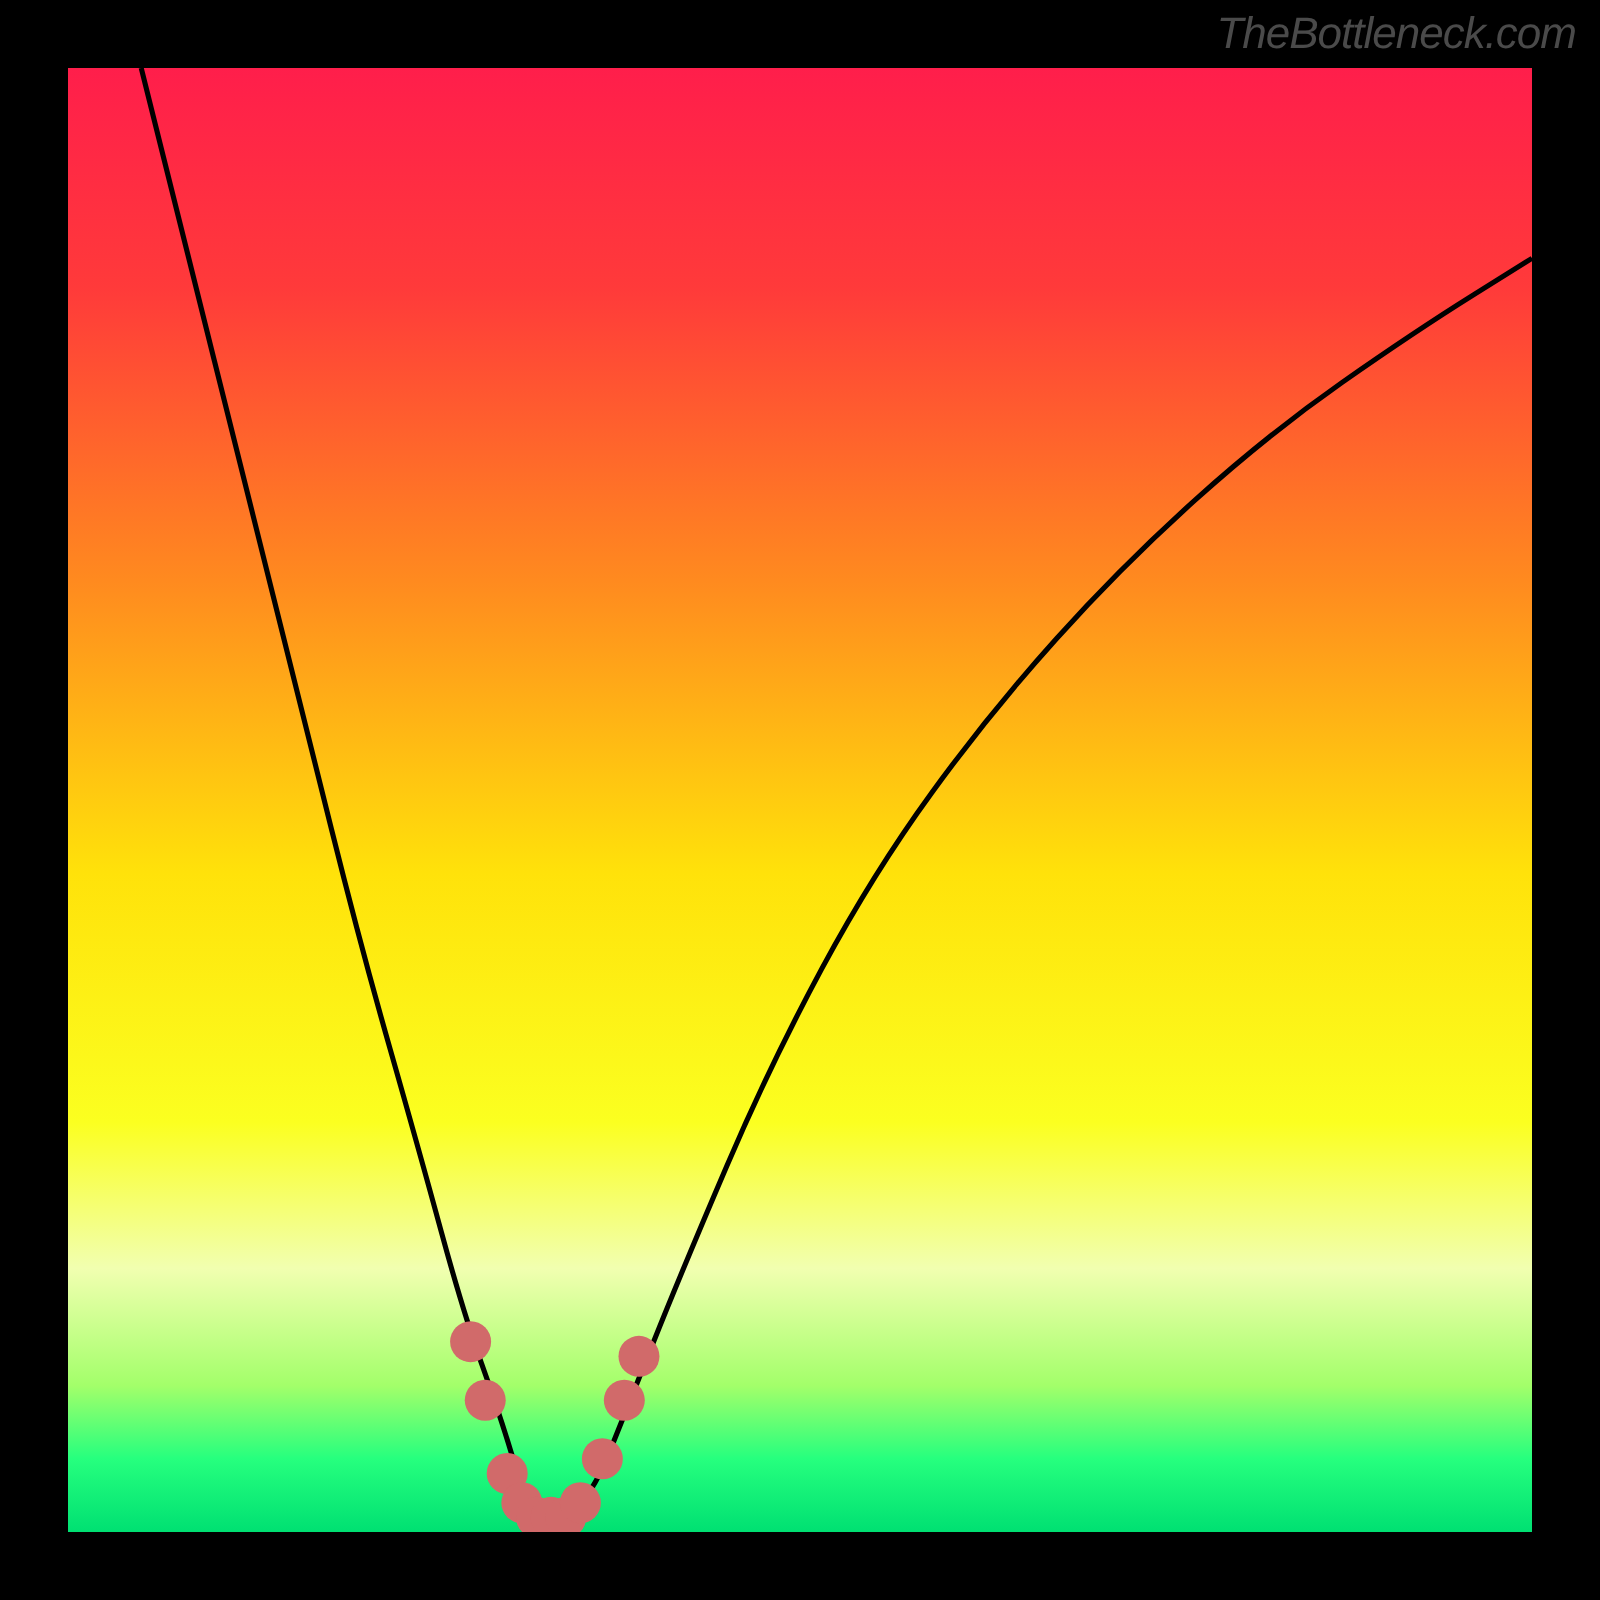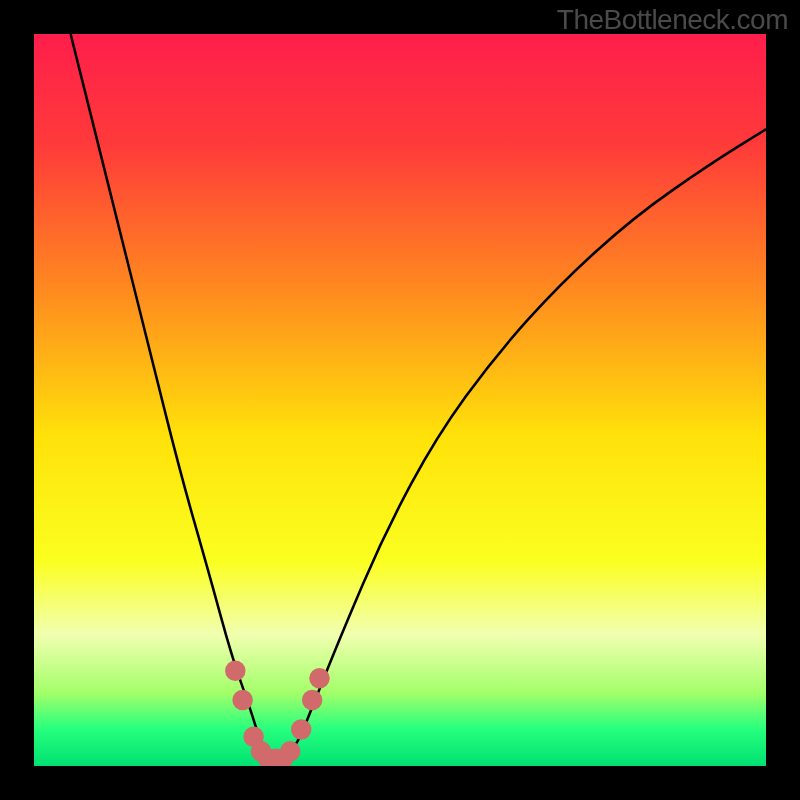--- a/index.html
+++ b/index.html
@@ -15,24 +15,25 @@
     position: relative;
     width: 800px;
     height: 800px;
     background: #000;
   }
   .watermark {
     position: absolute;
     top: 4px;
     right: 12px;
     color: #4a4a4a;
-    font-size: 28px;
+    font-size: 22px;
     font-weight: 500;
     letter-spacing: -0.5px;
     z-index: 10;
+    font-style: italic;
   }
   .plot {
     position: absolute;
     left: 34px;
     top: 34px;
     width: 732px;
     height: 732px;
   }
   .gradient-bg {
     position: absolute;

